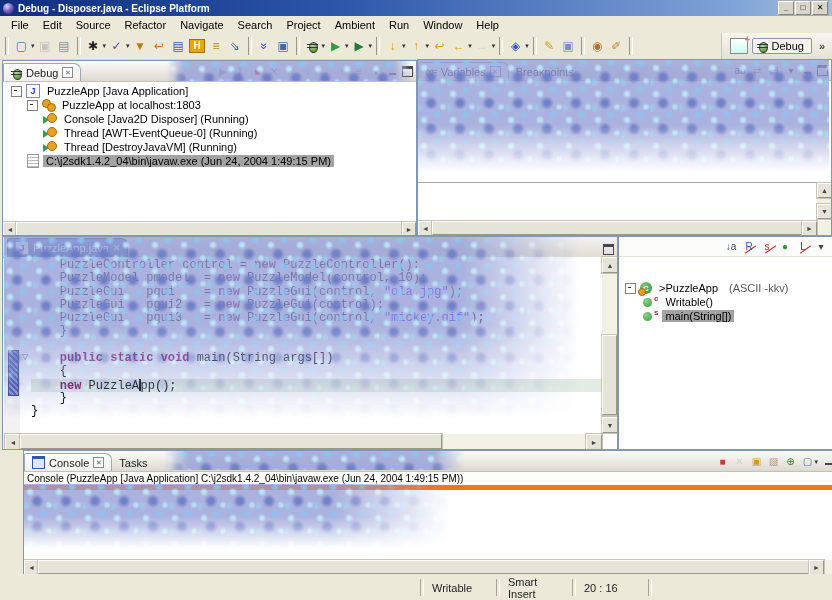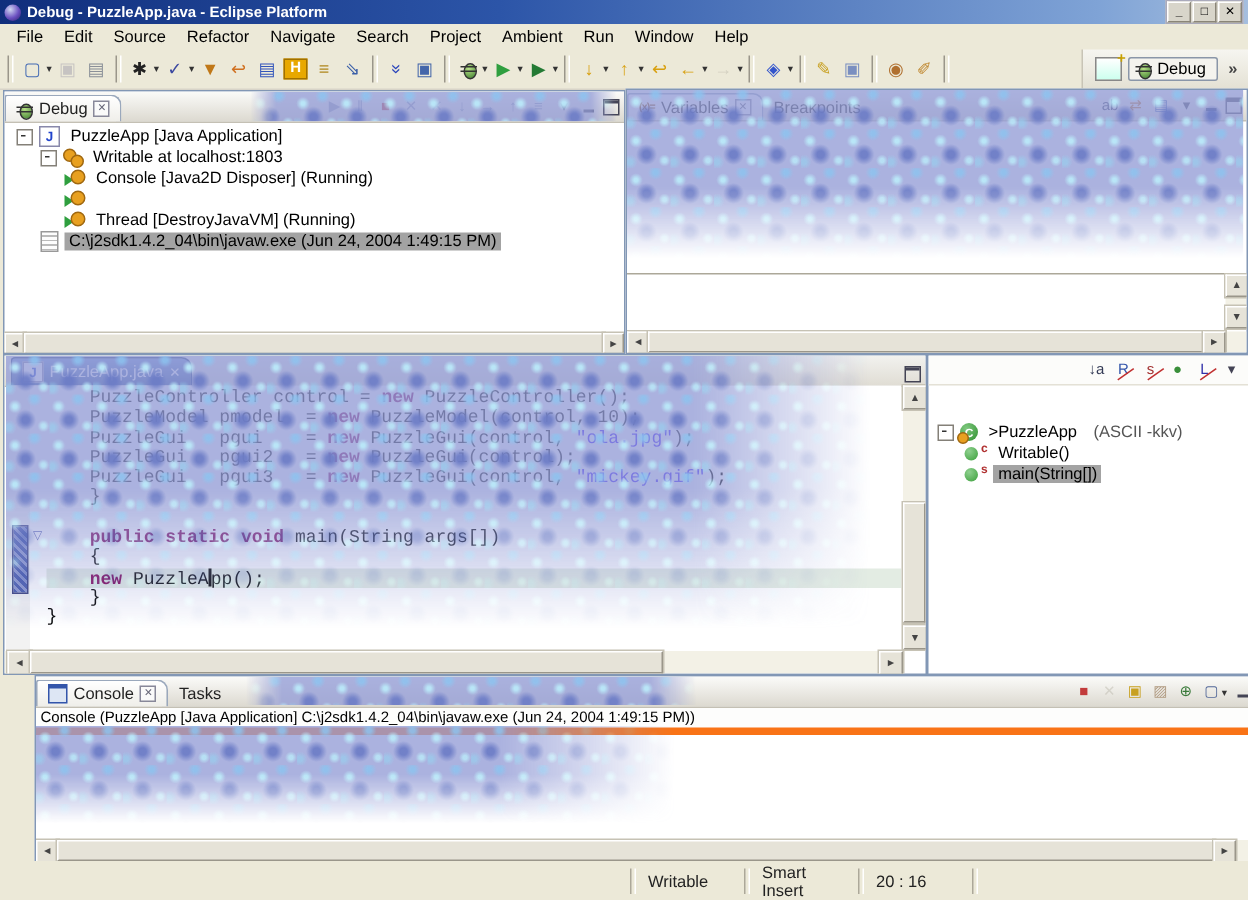--- a/index.html
+++ b/index.html
@@ -120,21 +120,21 @@
   
   .statusbar{position:absolute;left:0;top:574px;width:832px;height:24px;background:#ece9d8;display:flex;align-items:stretch;padding-top:3px;box-sizing:border-box;}
   .scell{display:flex;align-items:center;padding:0 8px;font-size:11px;color:#222;}
   .ssep{width:2px;border-left:1px solid #aca899;border-right:1px solid #fff;margin:2px 0;}
 </style>
 </head>
 <body>
 
 <div class="titlebar">
   <span class="appicon"></span>
-  <span>Debug - PuzzleApp.java - Eclipse Platform</span>
+  <span>Debug - Disposer.java - Eclipse Platform</span>
   <span class="twinbtns">
     <span class="twb">_</span>
     <span class="twb">□</span>
     <span class="twb">✕</span>
   </span>
 </div>
 
 <div class="menubar" id="menubar">
     <span class="menu-item">File</span>
     <span class="menu-item">Edit</span>
@@ -381,28 +381,29 @@
     </div>
     <div class="tree" id="debug-tree" style="top:23px;">
         <div class="trow" style="padding-left: 6px;">
           <span class="expander"></span>
           <span class="i-japp">J</span>
           <span class="lbl">PuzzleApp [Java Application]</span>
         </div>
         <div class="trow" style="padding-left: 22px;">
           <span class="expander"></span>
           <span class="i-jvm"></span>
-          <span class="lbl">Writable at localhost:1803</span>
+          <span class="lbl">PuzzleApp at localhost:1803</span>
         </div>
         <div class="trow" style="padding-left: 38px;">
           <span class="i-thread"></span>
           <span class="lbl">Console [Java2D Disposer] (Running)</span>
         </div>
         <div class="trow" style="padding-left: 38px;">
           <span class="i-thread"></span>
+          <span class="lbl">Thread [AWT-EventQueue-0] (Running)</span>
         </div>
         <div class="trow" style="padding-left: 38px;">
           <span class="i-thread"></span>
           <span class="lbl">Thread [DestroyJavaVM] (Running)</span>
         </div>
         <div class="trow sel" style="padding-left: 22px;">
           <span class="i-proc"></span>
           <span class="lbl">C:\j2sdk1.4.2_04\bin\javaw.exe (Jun 24, 2004 1:49:15 PM)</span>
         </div>
       </div>

